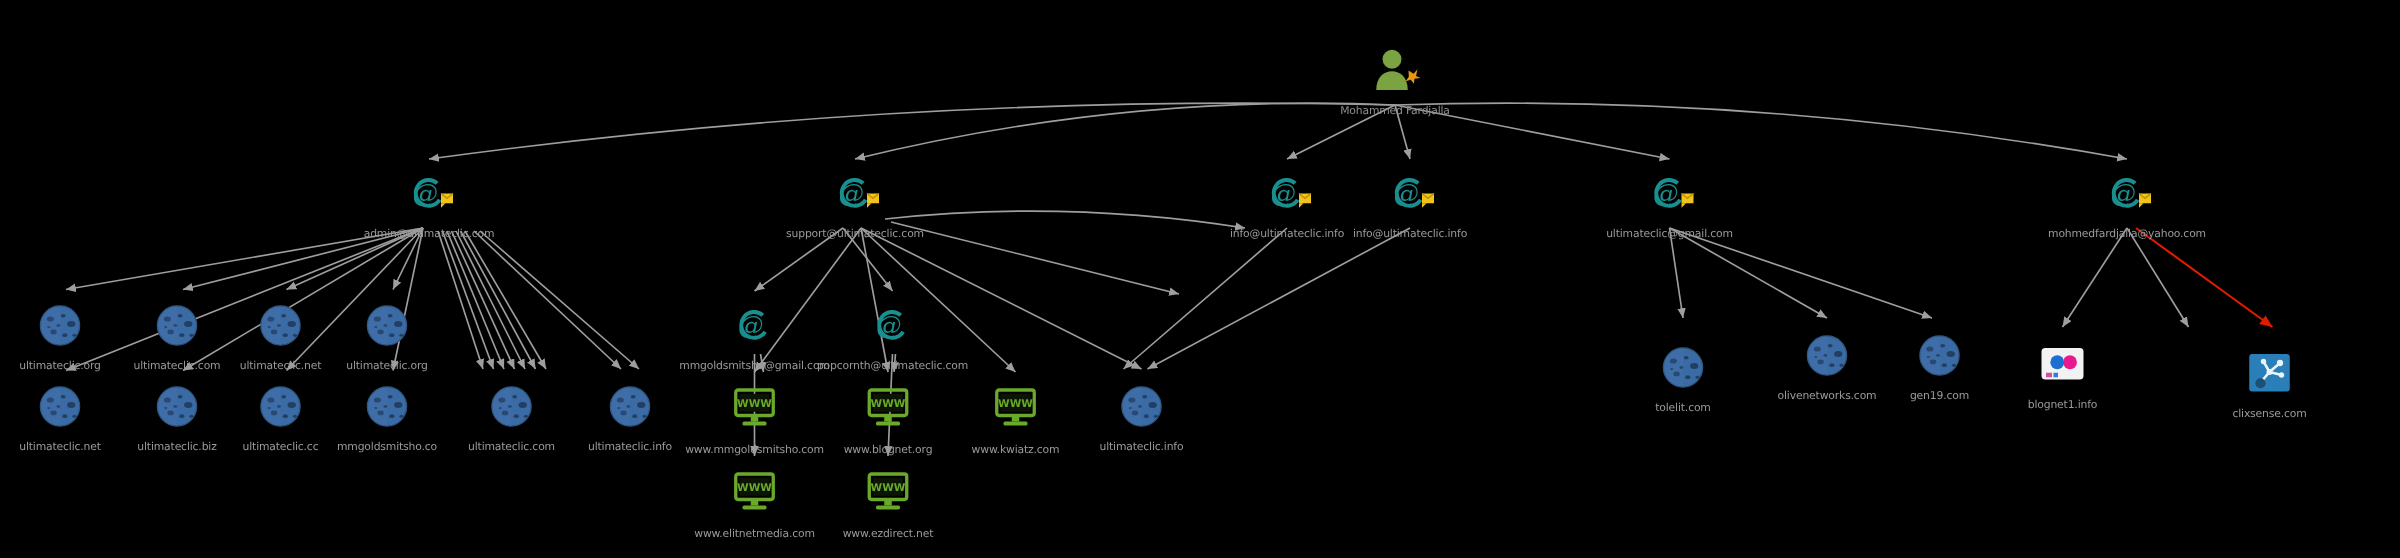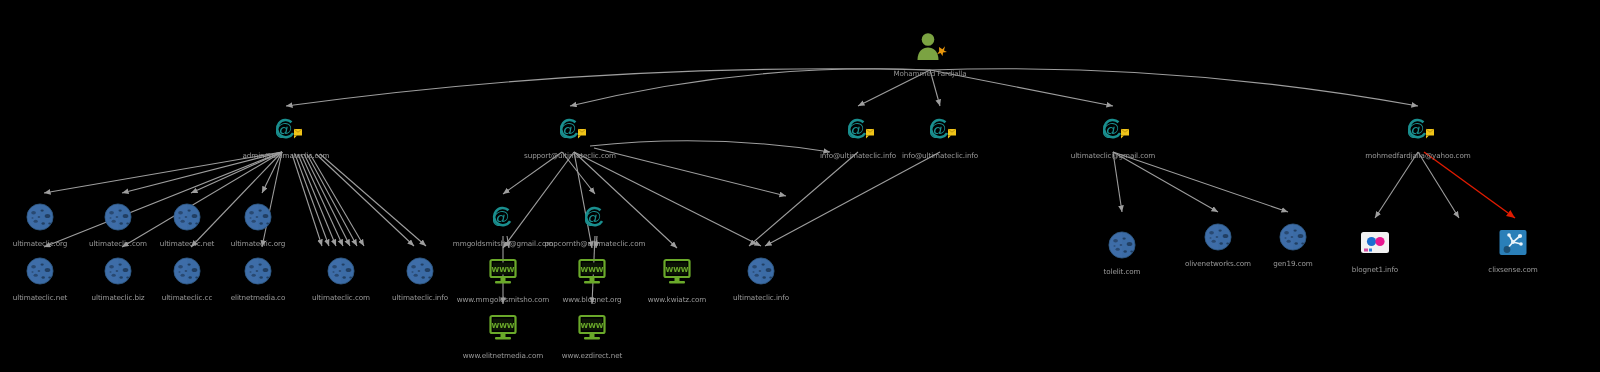--- a/index.html
+++ b/index.html
@@ -397,21 +397,21 @@
           <ellipse cx="16" cy="8" rx="1.5" ry="1.08" fill="#1b3553" opacity="0.8"></ellipse>
           <ellipse cx="21" cy="13" rx="2.6" ry="1.8719999999999999" fill="#1b3553" opacity="0.8"></ellipse>
           <ellipse cx="10" cy="18" rx="2" ry="1.44" fill="#1b3553" opacity="0.8"></ellipse>
           <ellipse cx="17" cy="20" rx="1.6" ry="1.152" fill="#1b3553" opacity="0.8"></ellipse>
           <ellipse cx="23" cy="20" rx="1.3" ry="0.9359999999999999" fill="#1b3553" opacity="0.8"></ellipse>
           <ellipse cx="13" cy="14" rx="1.2" ry="0.864" fill="#1b3553" opacity="0.8"></ellipse>
           <ellipse cx="7" cy="15" rx="1" ry="0.72" fill="#1b3553" opacity="0.8"></ellipse>
     <path d="M14 1.8 a12.2 12.2 0 0 0 0 24.4" fill="#4e7cb8" opacity="0.18"></path>
   </svg>
       </div>
-      <div class="lbl">elitnetmedia.co</div>
+      <div class="lbl">mmgoldsmitsho.co</div>
     </div>
     <div class="node" id="n-d12" style="left: 341px; top: 250px;">
       <div class="glyph">
         <svg width="30" height="30" viewBox="0 0 28 28">
     <circle cx="14" cy="14" r="12.2" fill="#3b6ba5"></circle>
     <circle cx="14" cy="14" r="12.2" fill="none" stroke="#2e567f" stroke-width="0.8"></circle>
     <ellipse cx="8" cy="10" rx="2.2" ry="1.584" fill="#1b3553" opacity="0.8"></ellipse>
           <ellipse cx="16" cy="8" rx="1.5" ry="1.08" fill="#1b3553" opacity="0.8"></ellipse>
           <ellipse cx="21" cy="13" rx="2.6" ry="1.8719999999999999" fill="#1b3553" opacity="0.8"></ellipse>
           <ellipse cx="10" cy="18" rx="2" ry="1.44" fill="#1b3553" opacity="0.8"></ellipse>
@@ -525,21 +525,21 @@
         <svg width="32" height="26" viewBox="0 0 32 26">
     <rect x="2" y="2" width="28" height="21" rx="2.5" fill="#f2f2f2"></rect>
     <circle cx="12.5" cy="11.5" r="4.6" fill="#1c6fd0"></circle>
     <circle cx="21" cy="11.5" r="4.6" fill="#e8188f"></circle>
     <rect x="5" y="18.5" width="4" height="3" fill="#d34fa0"></rect>
     <rect x="10" y="18.5" width="3" height="3" fill="#2f7fd6"></rect>
   </svg>
       </div>
       <div class="lbl">blognet1.info</div>
     </div>
-    <div class="node" id="n-s3" style="left: 1513px; top: 222px;">
+    <div class="node" id="n-s3" style="left: 1513px; top: 228px;">
       <div class="glyph">
         <svg width="30" height="28" viewBox="0 0 30 28">
     <rect x="1.5" y="1" width="27" height="25" rx="2" fill="#2a7fb8"></rect>
     <g stroke="#eaf4fa" stroke-width="1.7" fill="none">
       <path d="M9 20 L15 13 L22 7"></path>
       <path d="M15 13 L23 15"></path>
       <path d="M15 13 L11 6"></path>
     </g>
     <g fill="#eaf4fa">
       <circle cx="22" cy="7" r="2.1"></circle>

